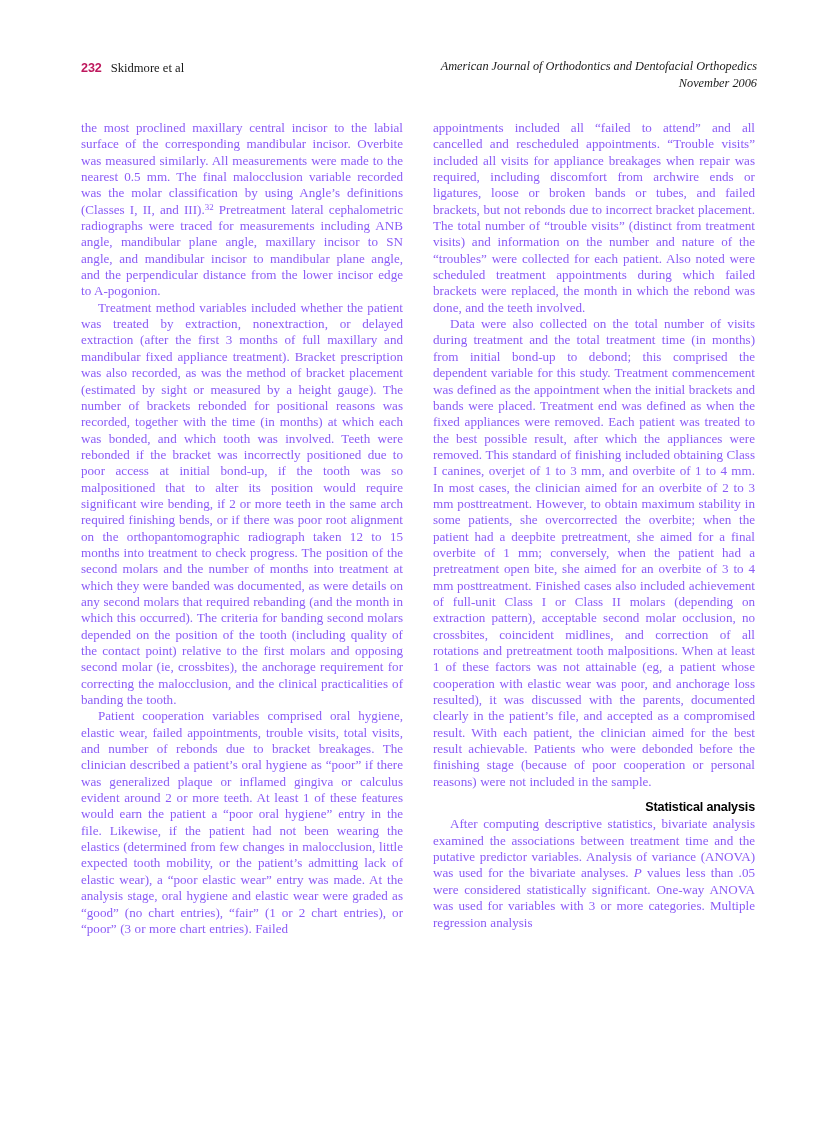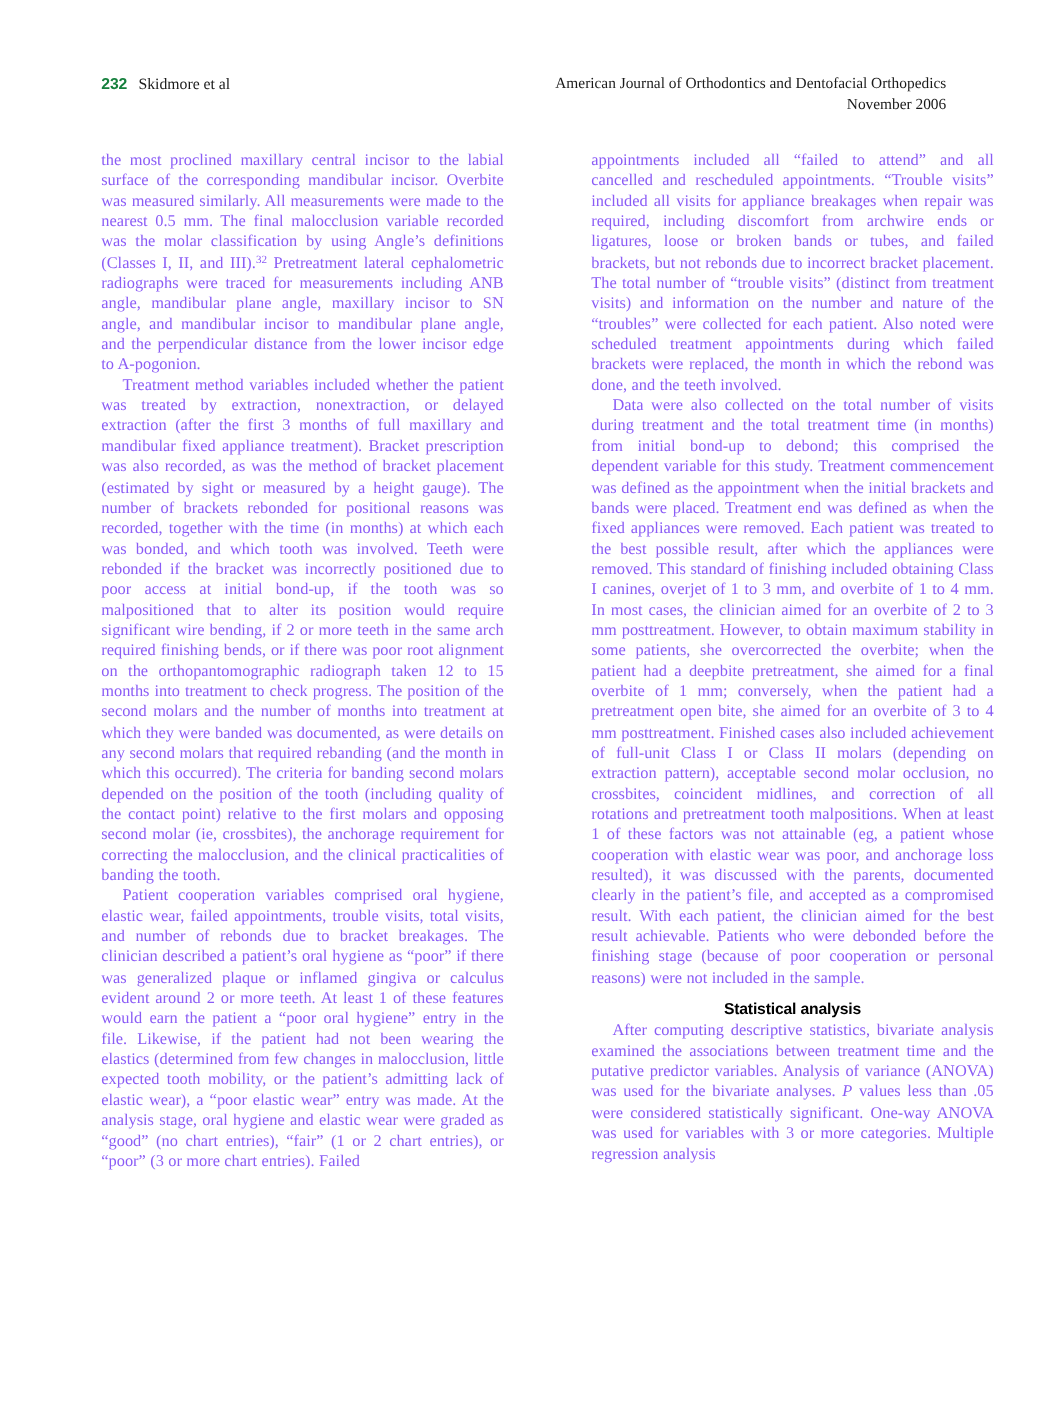--- a/index.html
+++ b/index.html
@@ -34,35 +34,36 @@
   .rh-left {
     position: absolute;
     left: 0;
     top: 0;
     white-space: nowrap;
   }
   .rh-pageno {
     font-family: "Liberation Sans", sans-serif;
     font-weight: bold;
     font-size: 12.6px;
-    color: #15803d;
+    color: #be185d;
     letter-spacing: -0.1px;
   }
   .rh-authors {
     font-family: "Liberation Serif", serif;
     font-size: 12.6px;
     color: #1a1a1a;
     margin-left: 9px;
   }
   .rh-right {
     position: absolute;
     right: 0;
     top: 0;
     text-align: right;
     font-family: "Liberation Serif", serif;
+    font-style: italic;
     font-size: 12.3px;
     line-height: 16.5px;
     color: #1a1a1a;
     white-space: nowrap;
   }
 
   
   .columns {
     position: absolute;
     left: 81px;
@@ -70,21 +71,21 @@
     width: 676px;
     height: 915px;
   }
   .col {
     position: absolute;
     top: 0;
     width: 322px;
     height: 915px;
   }
   .col-left  { left: 0; }
-  .col-right { left: 352px; margin-left: 40px; }
+  .col-right { left: 352px; }
 
   .col p {
     margin: 0;
     font-family: "Liberation Serif", serif;
     font-size: 13.1px;
     line-height: 16.35px;
     text-align: justify;
     text-justify: inter-word;
     color: #8b5cf6;
     hyphens: none;
@@ -106,21 +107,21 @@
 
   .section-head {
     margin: 0;
     padding-top: 9px;
     padding-bottom: 1px;
     font-family: "Liberation Sans", sans-serif;
     font-weight: bold;
     font-size: 12.6px;
     line-height: 16.35px;
     color: #000;
-    text-align: center;
+    text-align: right;
     letter-spacing: -0.15px;
   }
 
   .ital { font-style: italic; }
 </style>
 </head>
 <body>
 
 <div class="page">
 

